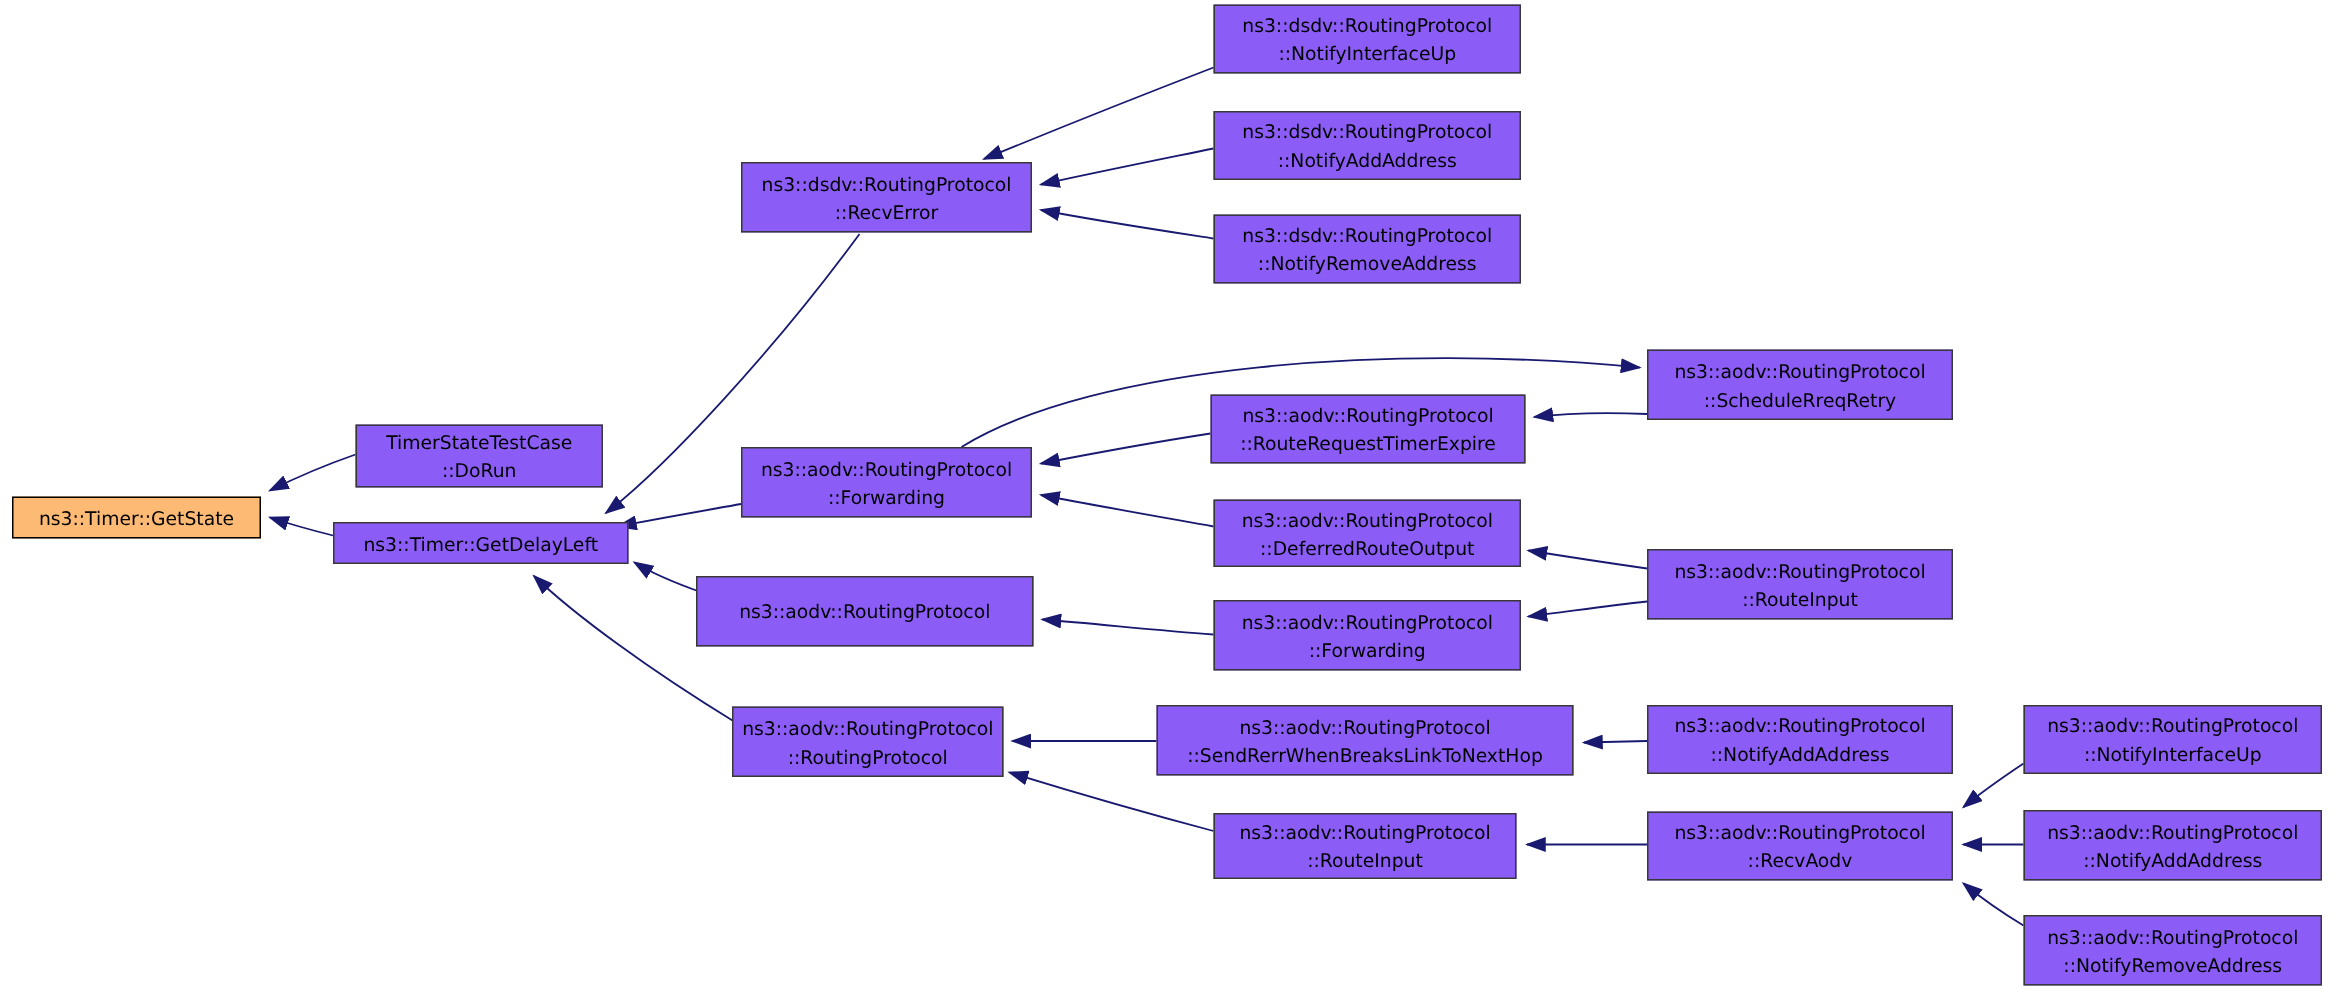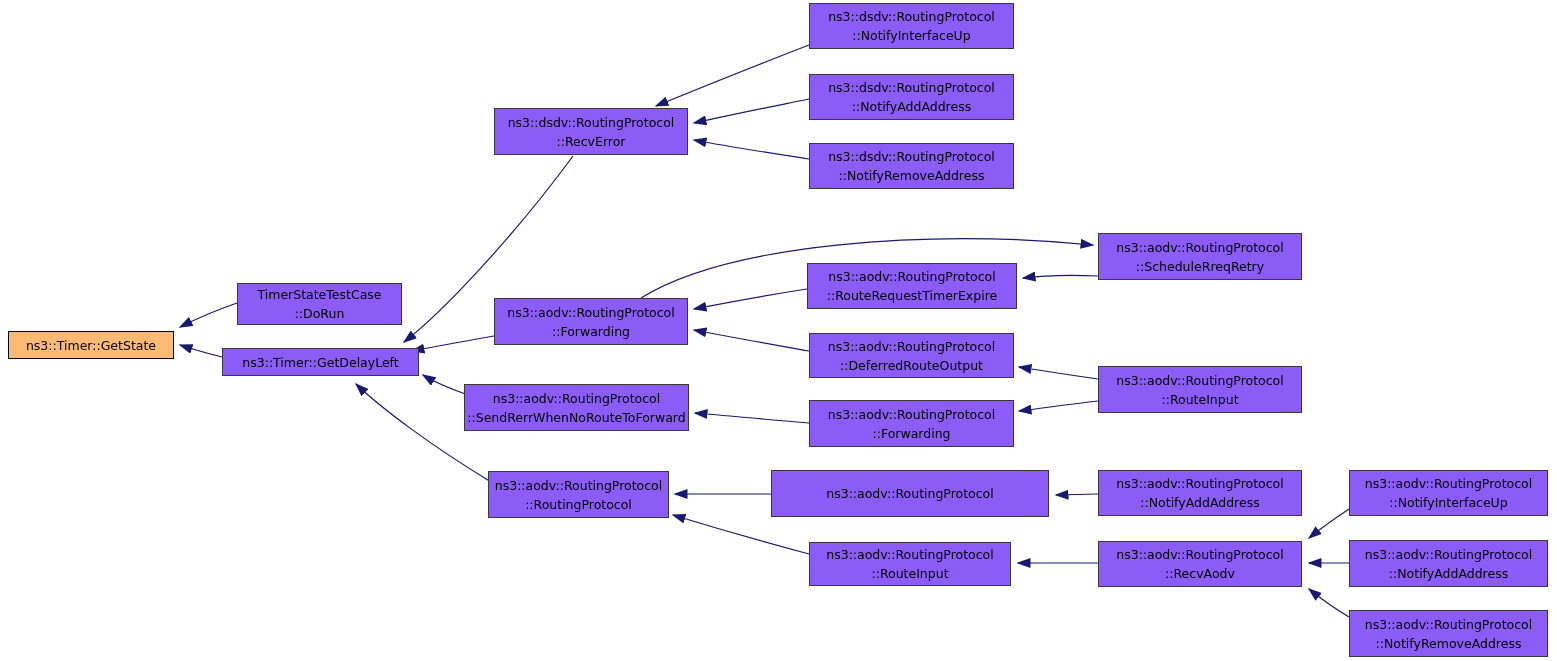--- a/index.html
+++ b/index.html
@@ -134,28 +134,28 @@
       <div class="node" style="left: 1098px; top: 366px; width: 204px; height: 47px;">
         <span class="line">ns3::aodv::RoutingProtocol</span>
         <span class="line">::RouteInput</span>
       </div>
       <div class="node" style="left: 809px; top: 400px; width: 205px; height: 47px;">
         <span class="line">ns3::aodv::RoutingProtocol</span>
         <span class="line">::Forwarding</span>
       </div>
       <div class="node" style="left: 464px; top: 384px; width: 225px; height: 47px;">
         <span class="line">ns3::aodv::RoutingProtocol</span>
-        <span class="line">::SendRerrWhenNoRouteToForward</span>
       </div>
       <div class="node" style="left: 488px; top: 471px; width: 181px; height: 47px;">
         <span class="line">ns3::aodv::RoutingProtocol</span>
         <span class="line">::RoutingProtocol</span>
       </div>
       <div class="node" style="left: 771px; top: 470px; width: 278px; height: 47px;">
         <span class="line">ns3::aodv::RoutingProtocol</span>
+        <span class="line">::SendRerrWhenBreaksLinkToNextHop</span>
       </div>
       <div class="node" style="left: 1098px; top: 470px; width: 204px; height: 46px;">
         <span class="line">ns3::aodv::RoutingProtocol</span>
         <span class="line">::NotifyAddAddress</span>
       </div>
       <div class="node" style="left: 1098px; top: 541px; width: 204px; height: 46px;">
         <span class="line">ns3::aodv::RoutingProtocol</span>
         <span class="line">::RecvAodv</span>
       </div>
       <div class="node" style="left: 809px; top: 542px; width: 202px; height: 44px;">

